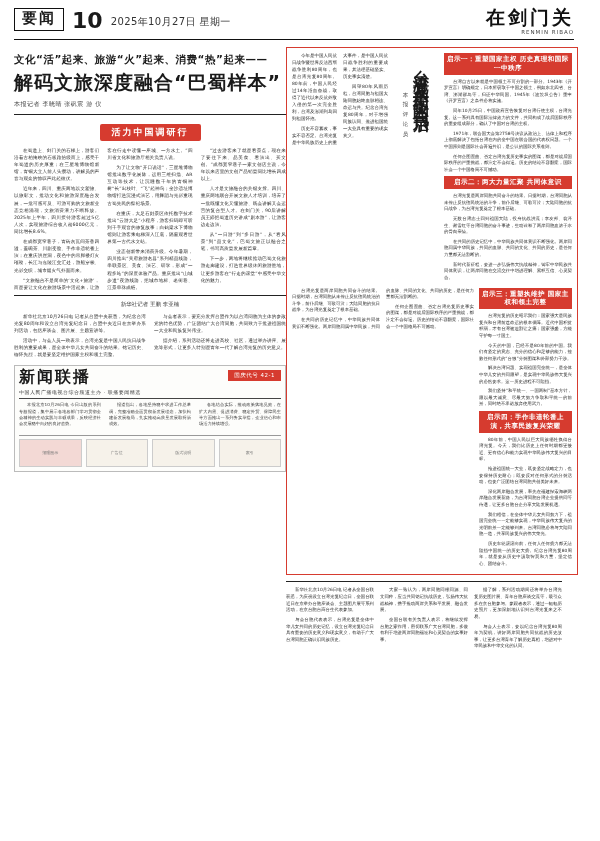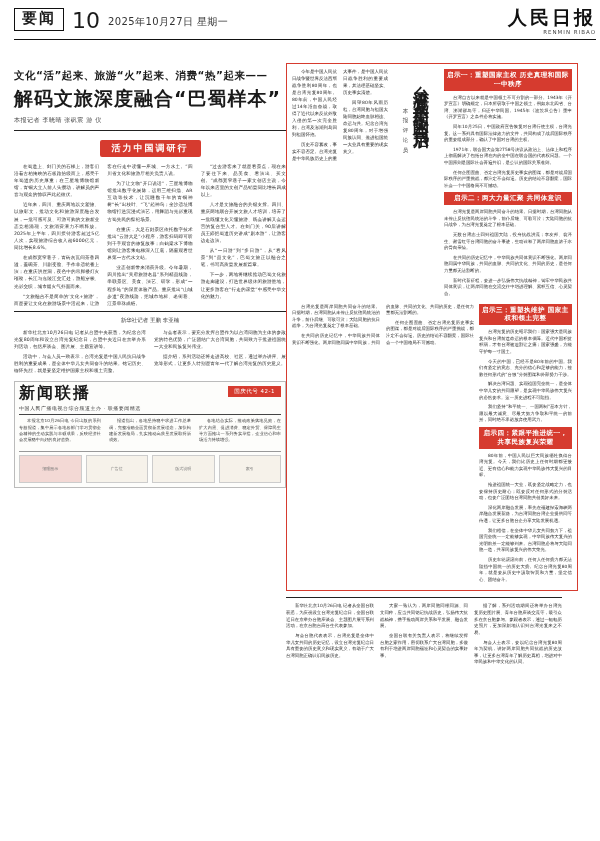--- a/index.html
+++ b/index.html
@@ -7,51 +7,51 @@
     width:600px;height:841px;
     background:#ffffff;
     font-family:"DejaVu Sans","Liberation Sans",sans-serif;
     color:#1a1a1a;
     overflow:hidden;
   }
   .page{
     position:relative;
     width:600px;height:841px;
     box-sizing:border-box;
-    padding:8px 4px 6px 14px;
+    padding:8px 26px 6px 14px;
   }
   
   .masthead{
     display:flex;align-items:flex-start;justify-content:space-between;
     border-bottom:1.6px solid #111;
     padding-bottom:4px;
   }
   .mast-left{display:flex;align-items:flex-end;gap:8px;}
   .section-badge{
     border:1.4px solid #111;
     padding:1px 7px 3px 7px;
     font-size:15px;font-weight:bold;letter-spacing:2px;
     line-height:1.15;
   }
   .page-no{
-    font-size:22px;font-weight:normal;line-height:1;
+    font-size:22px;font-weight:bold;line-height:1;
     margin-bottom:-1px;
   }
   .mast-date{
     font-size:10px;color:#333;margin-bottom:2px;letter-spacing:.4px;
   }
   .mast-right{text-align:right;}
   .paper-name{
     font-size:19px;font-weight:bold;letter-spacing:3px;line-height:1;
     color:#111;
   }
   .paper-sub{font-size:5.5px;color:#444;letter-spacing:1px;margin-top:2px;}
 
   
-  .body-wrap{display:flex;gap:0;margin-top:23px;}
+  .body-wrap{display:flex;gap:0;margin-top:7px;}
   .left-col{width:272px;}
   .right-col{
     width:292px;
     border:1.6px solid #d63b2f;
     box-sizing:border-box;
     padding:5px 5px 4px 5px;
     position:relative;
   }
 
   
@@ -161,21 +161,21 @@
 
 <div class="page">
 
   <div class="masthead">
     <div class="mast-left">
       <div class="section-badge">要闻</div>
       <div class="page-no">10</div>
       <div class="mast-date">2025年10月27日 星期一</div>
     </div>
     <div class="mast-right">
-      <div class="paper-name">人民日报</div>
+      <div class="paper-name">在剑门关</div>
       <div class="paper-sub">RENMIN RIBAO</div>
     </div>
   </div>
 
   <div class="body-wrap">
 
     <div class="left-col">
 
       <div class="kicker">文化“活”起来、旅游“火”起来、消费“热”起来——</div>
       <div class="headline-main">解码文旅深度融合“巴蜀样本”</div>
@@ -279,21 +279,21 @@
             </div>
           </div>
           <div style="width:93px;">
             <div class="rc-sub">启示三：重塑执维护 国家主权和领土完整</div>
             <div class="rc-body">
               <p>台湾光复的历史昭示我们：国家强大是民族复兴和台湾前途命运的根本保障。近代中国积贫积弱，才有台湾被迫割让之痛；国家强盛，方能守护每一寸国土。</p>
               <p>今天的中国，已经不是80年前的中国。我们有坚定的意志、充分的信心和足够的能力，挫败任何形式的“台独”分裂图谋和外部势力干涉。</p>
               <p>解决台湾问题、实现祖国完全统一，是全体中华儿女的共同愿望，是实现中华民族伟大复兴的必然要求。这一历史进程不可阻挡。</p>
               <p>我们坚持“和平统一、一国两制”基本方针，愿以最大诚意、尽最大努力争取和平统一的前景，同时绝不承诺放弃使用武力。</p>
             </div>
-            <div class="rc-sub">启示四：紧跟平推进统一，共享民族复兴荣耀</div>
+            <div class="rc-sub">启示四：手作非遗轮番上演，共享民族复兴荣耀</div>
             <div class="rc-body">
               <p>80年前，中国人民以巨大民族牺牲换得台湾光复。今天，我们比历史上任何时期都更接近、更有信心和能力实现中华民族伟大复兴的目标。</p>
               <p>推进祖国统一大业，既要坚定战略定力，也要保持历史耐心；既要反对任何形式的分裂活动，也要广泛团结台湾同胞共创美好未来。</p>
               <p>深化两岸融合发展，率先在福建探索海峡两岸融合发展新路，为台湾同胞台湾企业提供同等待遇，让更多台胞台企分享大陆发展机遇。</p>
               <p>我们相信，在全体中华儿女共同努力下，祖国完全统一一定能够实现，中华民族伟大复兴的光明前景一定能够到来。台湾同胞必将与大陆同胞一道，共享民族复兴的伟大荣光。</p>
               <p>历史车轮滚滚向前，任何人任何势力都无法阻挡中国统一的历史大势。纪念台湾光复80周年，就是要从历史中汲取智慧和力量，坚定信心、团结奋斗。</p>
             </div>
           </div>
         </div>
       </div>

